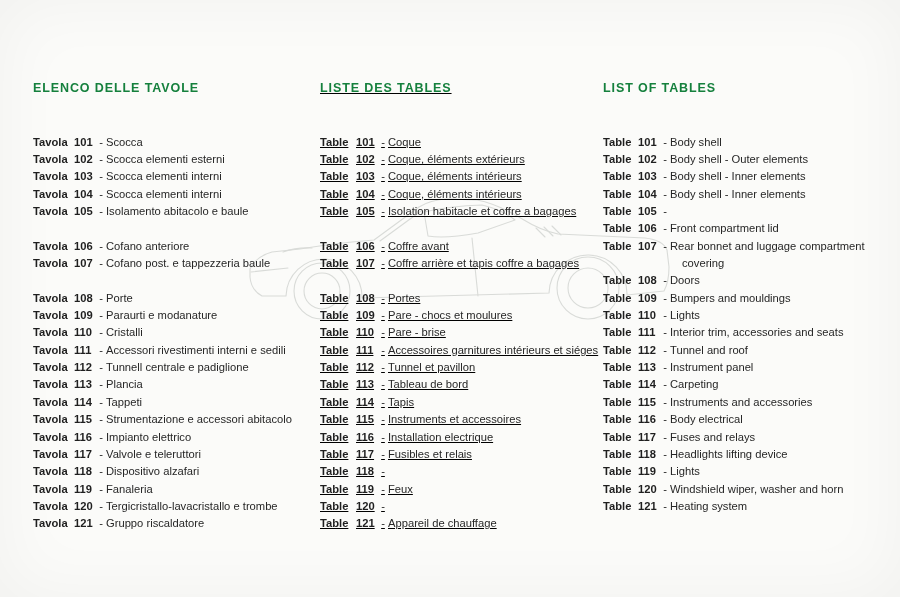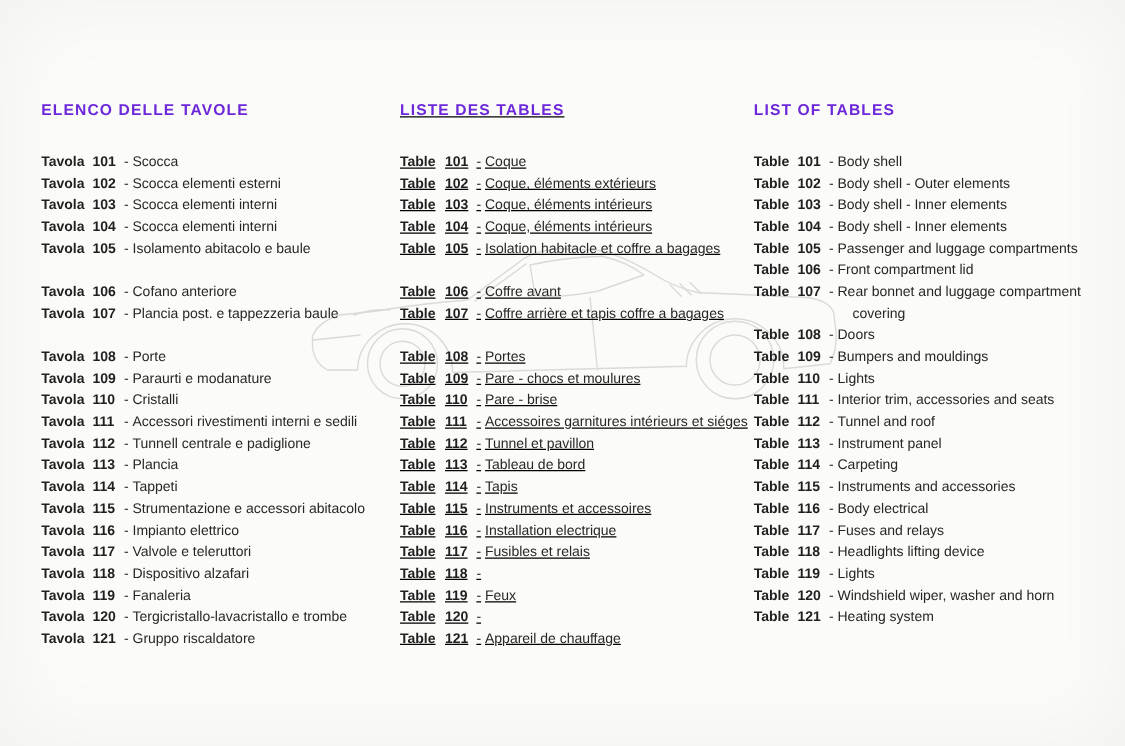--- a/index.html
+++ b/index.html
@@ -10,23 +10,23 @@
     overflow:hidden;
     font-family:"Liberation Sans", sans-serif;
   }
   .watermark { position:absolute; left:0; top:0; z-index:0; }
   .col { position:absolute; top:82px; z-index:1; }
   .col-it { left:33px; }
   .col-fr { left:320px;text-decoration:underline; }
   .col-en { left:603px; }
   .col-title {
     font-weight:bold; font-size:12.5px; letter-spacing:0.9px;
-    color:#6d28d9; height:13px; line-height:13px; white-space:nowrap;
+    color:#15803d; height:13px; line-height:13px; white-space:nowrap;
   }
-  .rows { margin-top:26px; }
+  .rows { margin-top:38px; }
   .row {
     height:17.35px; display:flex; align-items:center;
     font-size:11.2px; color:#262626; white-space:nowrap;
   }
   .prefix { font-weight:bold; color:#1f1f1f; display:inline-block; }
   .col-it .prefix { width:41px; }
   .col-fr .prefix { width:36px; }
   .col-en .prefix { width:35px; }
   .num { font-weight:bold; color:#1f1f1f; display:inline-block; width:22px; }
   .sep { display:inline-block; width:10px; text-align:center; }
@@ -108,21 +108,21 @@
         <div class="row">
           <span class="prefix">Tavola</span>
           <span class="num">106</span>
           <span class="sep">-</span>
           <span class="desc">Cofano anteriore</span>
         </div>
         <div class="row">
           <span class="prefix">Tavola</span>
           <span class="num">107</span>
           <span class="sep">-</span>
-          <span class="desc">Plancia post. e tappezzeria baule</span>
+          <span class="desc">Cofano post. e tappezzeria baule</span>
         </div>
         <div class="row"></div>
         <div class="row">
           <span class="prefix">Tavola</span>
           <span class="num">108</span>
           <span class="sep">-</span>
           <span class="desc">Porte</span>
         </div>
         <div class="row">
           <span class="prefix">Tavola</span>
@@ -361,21 +361,20 @@
         <div class="row">
           <span class="prefix">Table</span>
           <span class="num">104</span>
           <span class="sep">-</span>
           <span class="desc">Body shell - Inner elements</span>
         </div>
         <div class="row">
           <span class="prefix">Table</span>
           <span class="num">105</span>
           <span class="sep">-</span>
-          <span class="desc">Passenger and luggage compartments</span>
         </div>
         <div class="row">
           <span class="prefix">Table</span>
           <span class="num">106</span>
           <span class="sep">-</span>
           <span class="desc">Front compartment lid</span>
         </div>
         <div class="row">
           <span class="prefix">Table</span>
           <span class="num">107</span>

